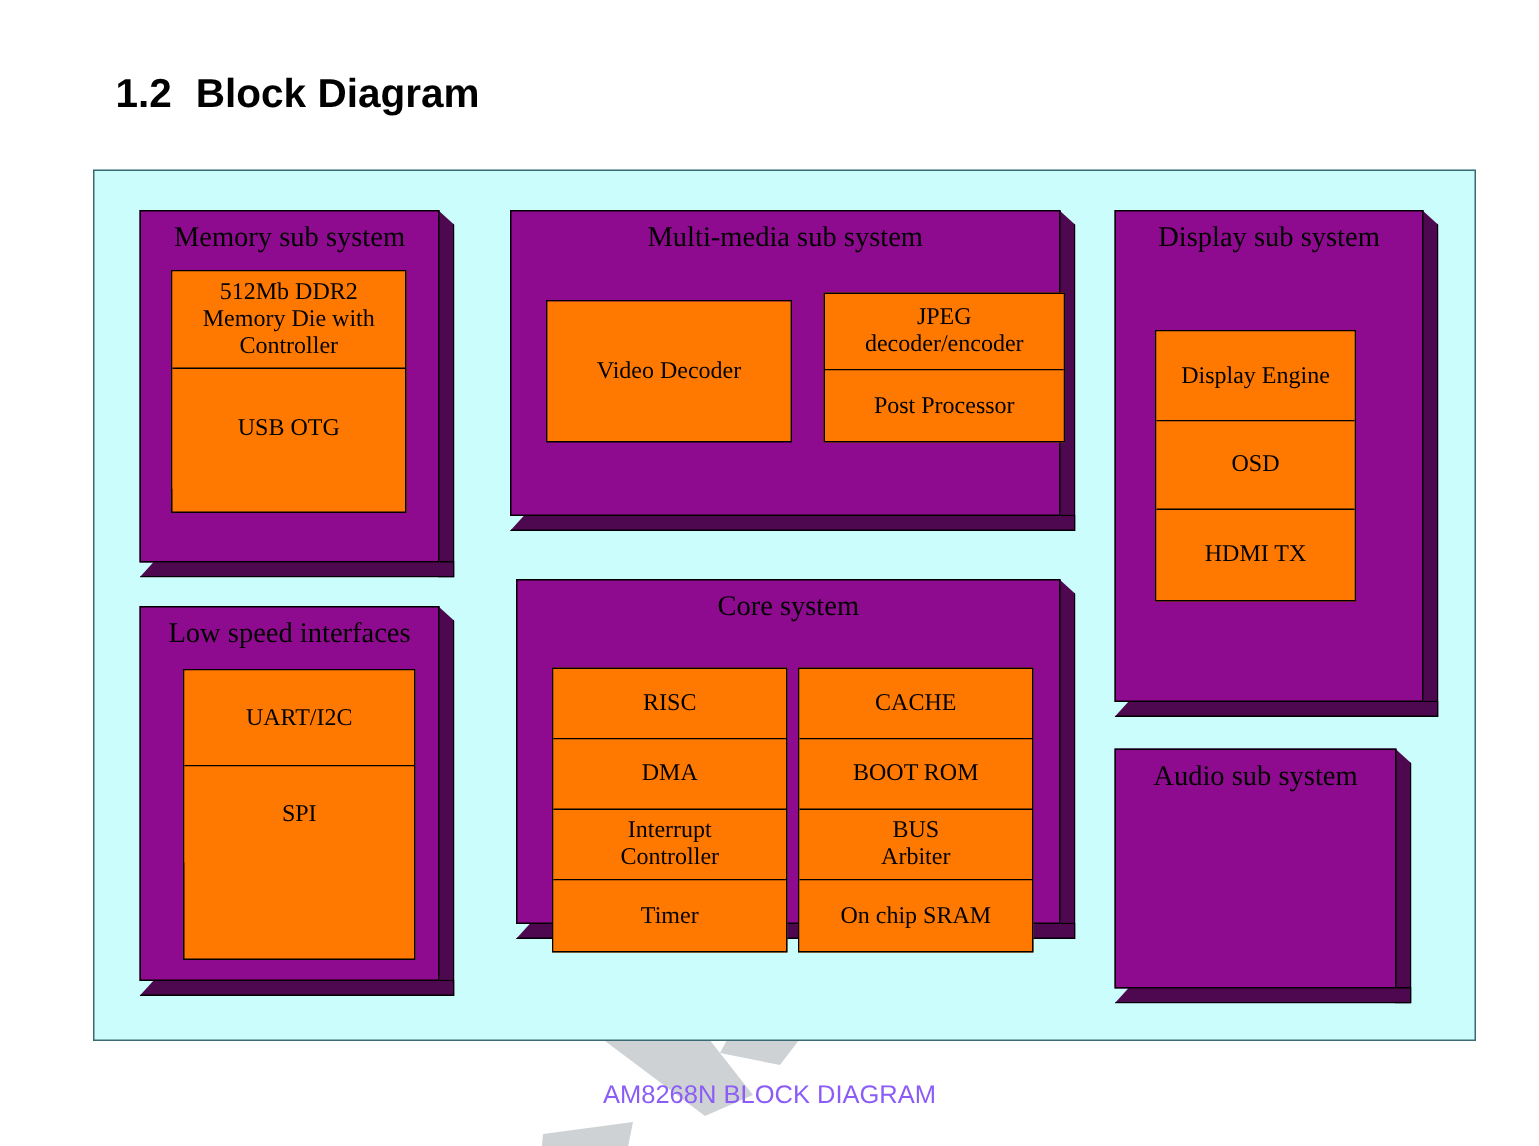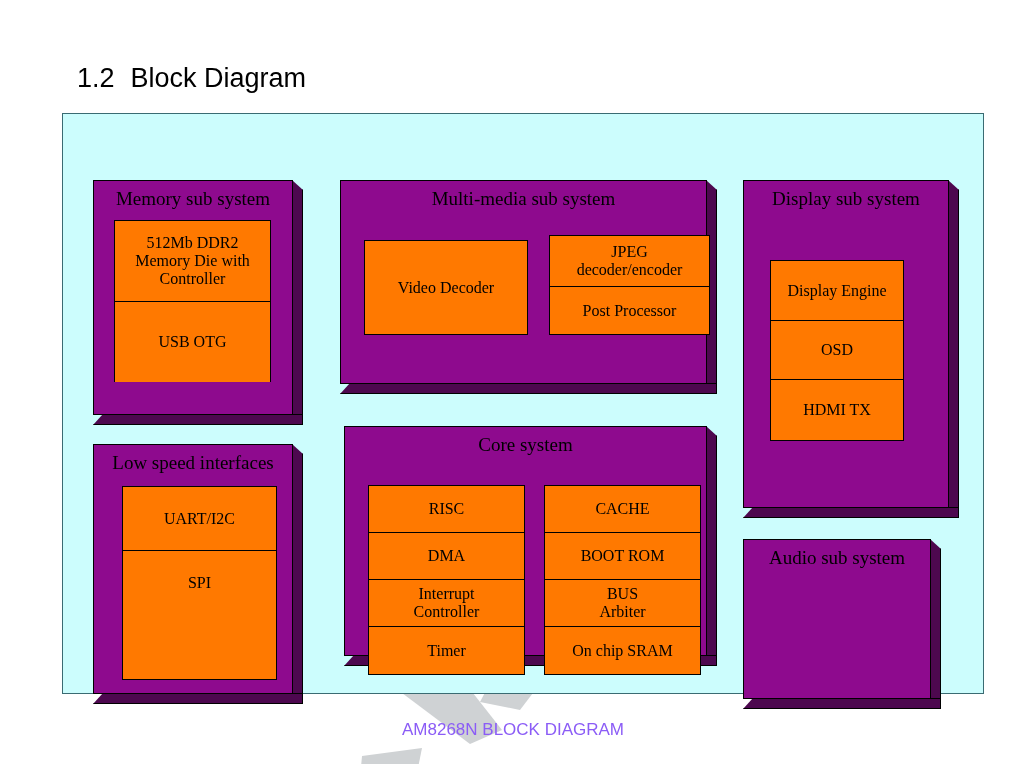--- a/index.html
+++ b/index.html
@@ -12,23 +12,23 @@
     height: 764px;
     position: relative;
     overflow: hidden;
     font-family: "Liberation Sans", sans-serif;
   }
 
   
   #page-title {
     position: absolute;
     left: 62px;
-    top: 32px;
+    top: 16px;
     font-size: 27px;
-    font-weight: normal;
+    font-weight: bold;
     color: #000000;
     letter-spacing: 0px;
     white-space: pre;
   }
   #page-title .num { margin-right: 16px; }
 
   
   #watermark {
     position: absolute;
     left: 352px;
@@ -49,21 +49,20 @@
     background: #ccfdfd;
     border: 1px solid #3a6b72;
     box-sizing: border-box;
     z-index: 1;
   }
 
   
   .group {
     position: absolute;
     box-sizing: border-box;
-    margin-top: 40px;
   }
   .group .face {
     position: absolute;
     left: 0;
     top: 0;
     right: 10px;
     bottom: 10px;
     background: #8e0a8e;
     border: 1px solid #000000;
     box-sizing: border-box;
@@ -160,21 +159,21 @@
 </svg>
 
 <div id="canvas">
 
   <div class="group" style="left:30px; top:26px; width:210px; height:245px;">
     <div class="side-right"></div>
     <div class="side-bottom"></div>
     <div class="face"></div>
     <div class="group-title">Memory sub system</div>
     <div class="stack" style="left:21px; top:40px; width:157px; height:162px;">
-      <div class="blk" style="height:81px;">512Mb DDR2
+      <div class="blk" style="height:65px;">512Mb DDR2
 Memory Die with
 Controller</div>
       <div class="blk" style="height:80px;">USB OTG</div>
     </div>
   </div>
 
   <div class="group" style="left:277px; top:26px; width:377px; height:214px;">
     <div class="side-right"></div>
     <div class="side-bottom"></div>
     <div class="face"></div>
@@ -217,21 +216,21 @@
     <div class="side-bottom"></div>
     <div class="face"></div>
     <div class="group-title">Core system</div>
     <div class="stack" style="left:24px; top:59px; width:157px; height:190px;">
       <div class="blk" style="height:47px;">RISC</div>
       <div class="blk" style="height:47px;">DMA</div>
       <div class="blk" style="height:47px;">Interrupt
 Controller</div>
       <div class="blk" style="height:47px;">Timer</div>
     </div>
-    <div class="stack" style="left:200px; top:59px; width:157px; height:190px;">
+    <div class="stack" style="left:188px; top:59px; width:157px; height:190px;">
       <div class="blk" style="height:47px;">CACHE</div>
       <div class="blk" style="height:47px;">BOOT ROM</div>
       <div class="blk" style="height:47px;">BUS
 Arbiter</div>
       <div class="blk" style="height:47px;">On chip SRAM</div>
     </div>
   </div>
 
   <div class="group" style="left:680px; top:385px; width:198px; height:170px;">
     <div class="side-right"></div>

